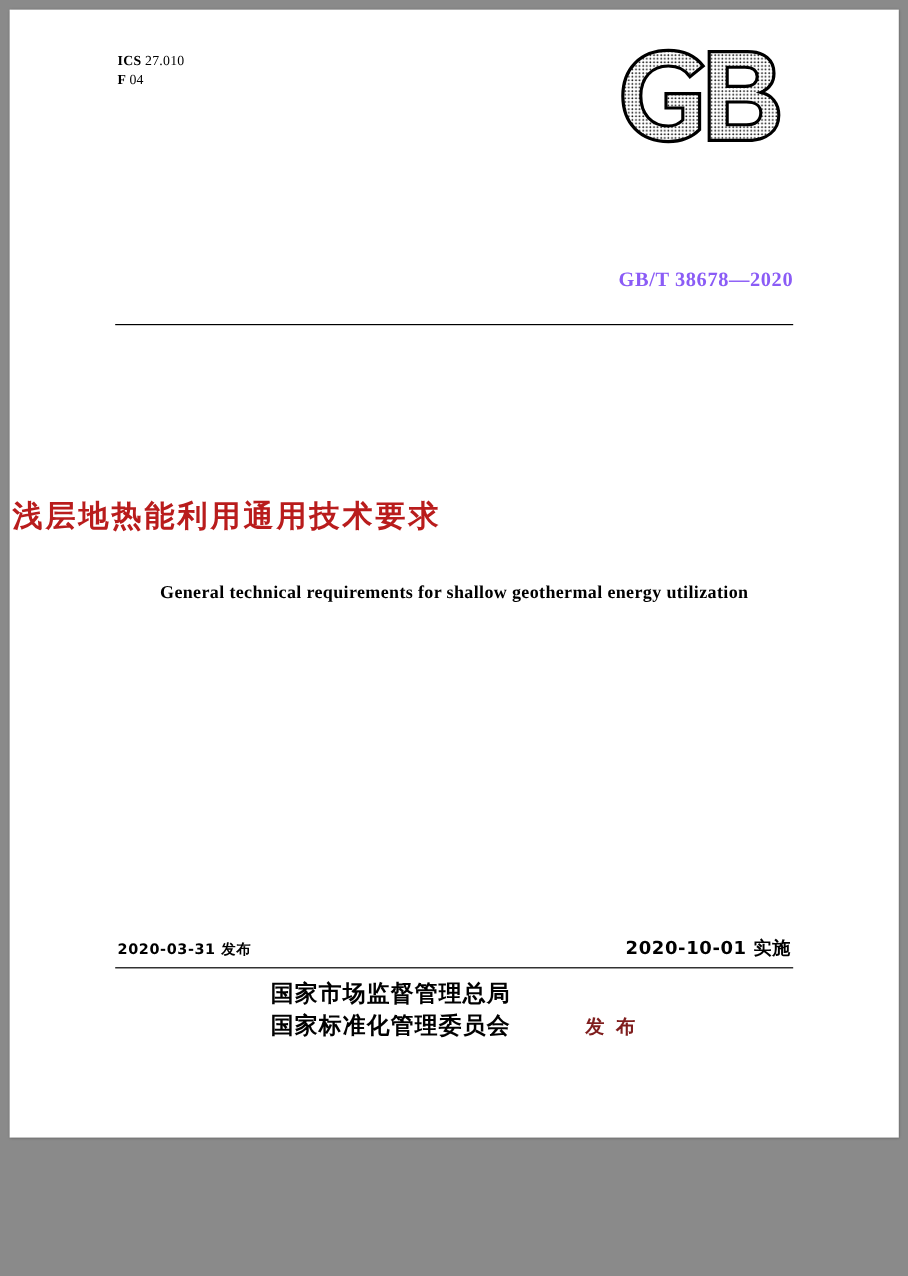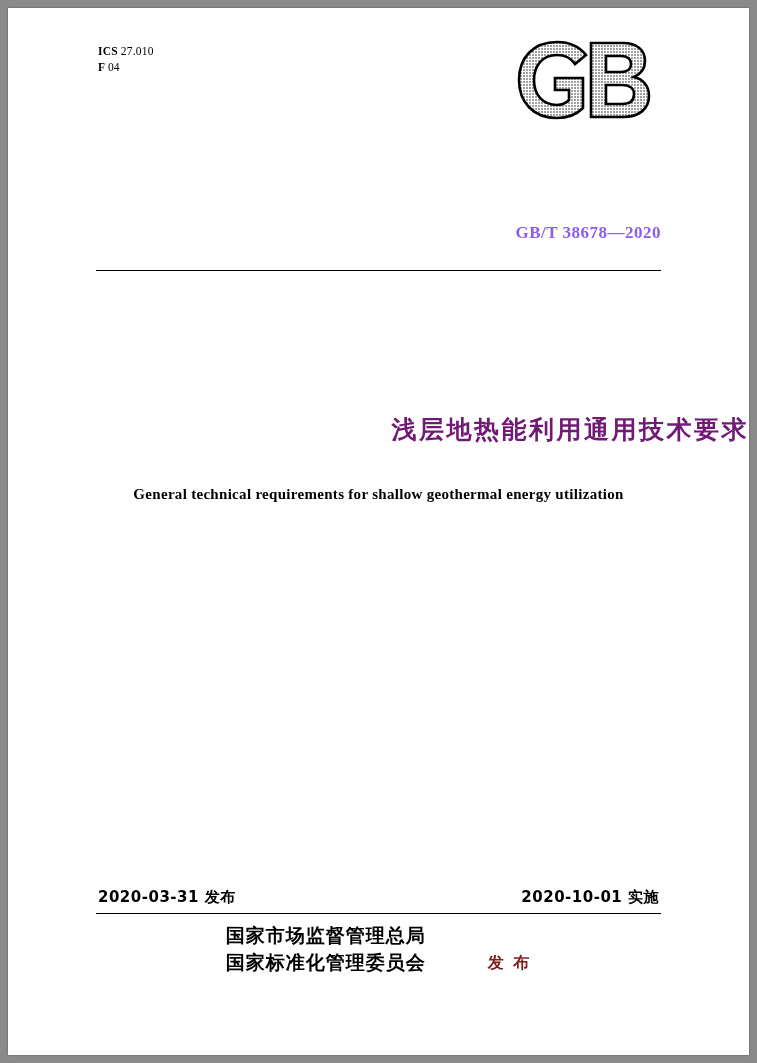--- a/index.html
+++ b/index.html
@@ -11,21 +11,21 @@
     width: 757px;
     height: 1063px;
     overflow: hidden;
     font-family: "Liberation Serif", serif;
   }
   .page {
     position: absolute;
     left: 8px;
     top: 8px;
     width: 741px;
-    height: 1047px;
+    height: 940px;
     background: #ffffff;
     box-shadow: 0 0 2px rgba(0,0,0,0.35);
     overflow: hidden;
   }
 
   
   .ics-block {
     position: absolute;
     left: 90px;
     top: 36px;
@@ -86,27 +86,27 @@
     top: 262px;
     border-top: 1.6px solid #000;
   }
 
   
   .doc-title-cn {
     position: absolute;
     left: 0;
     right: 0;
     top: 405px;
-    text-align: right;
+    text-align: left;
     font-family: "DejaVu Sans", sans-serif;
     font-weight: bold;
     font-size: 25px;
     letter-spacing: 2.5px;
     text-indent: 2.5px;
-    color: #701a75;
+    color: #b91c1c;
   }
   .doc-title-en {
     position: absolute;
     left: 0;
     right: 0;
     top: 478px;
     text-align: center;
     font-family: "Liberation Serif", serif;
     font-weight: bold;
     font-size: 15px;
@@ -120,21 +120,21 @@
     left: 88px;
     right: 88px;
     bottom: 141px;
     border-top: 1.6px solid #000;
   }
   .issue-date {
     position: absolute;
     left: 90px;
     bottom: 148px;
     font-family: "DejaVu Sans", sans-serif;
-    font-size: 15px;
+    font-size: 12px;
     font-weight: bold;
     color: #000;
     letter-spacing: 0.5px;
   }
   .effective-date {
     position: absolute;
     right: 90px;
     bottom: 148px;
     font-family: "DejaVu Sans", sans-serif;
     font-size: 15px;

